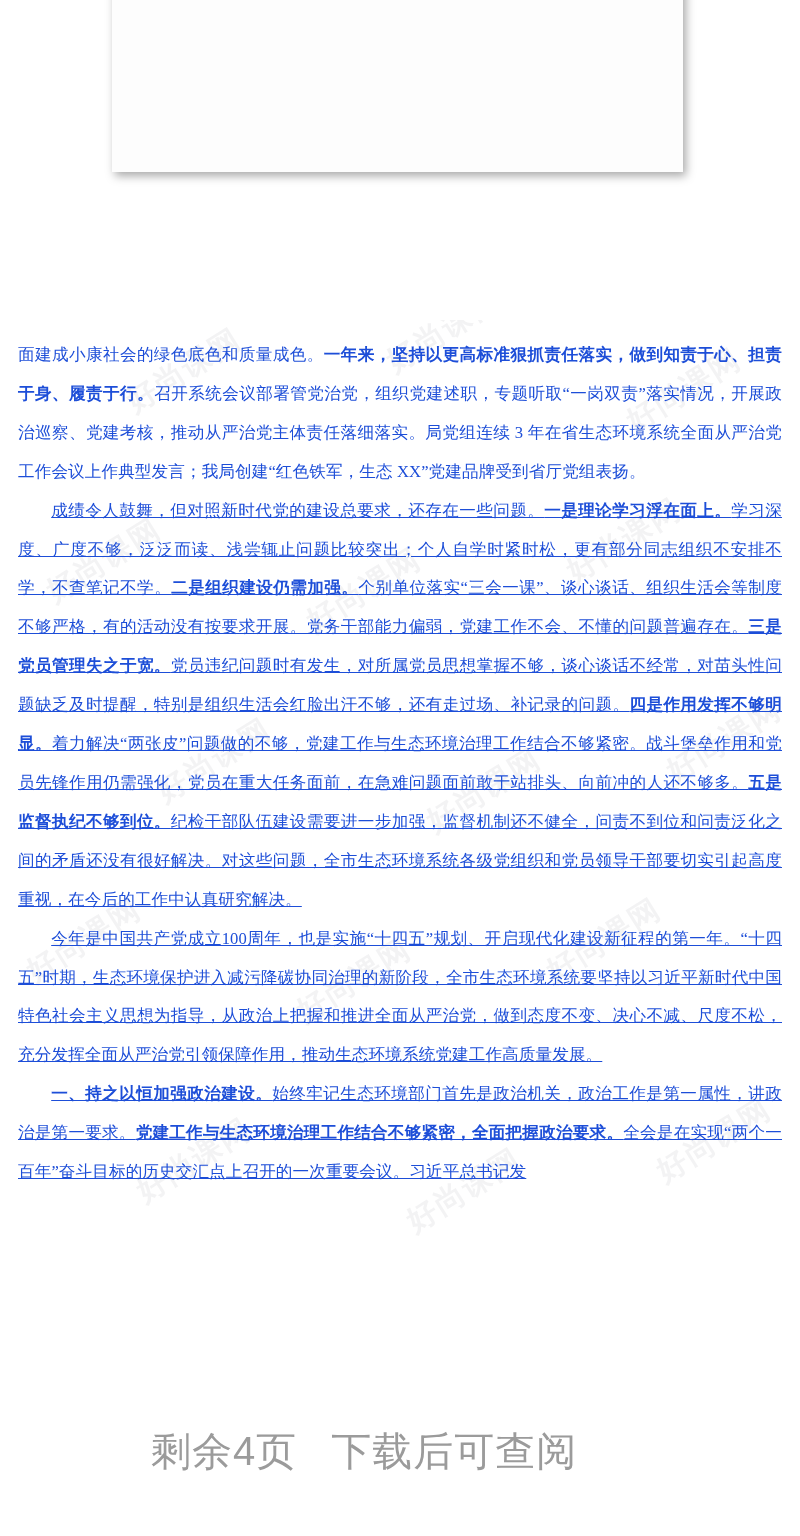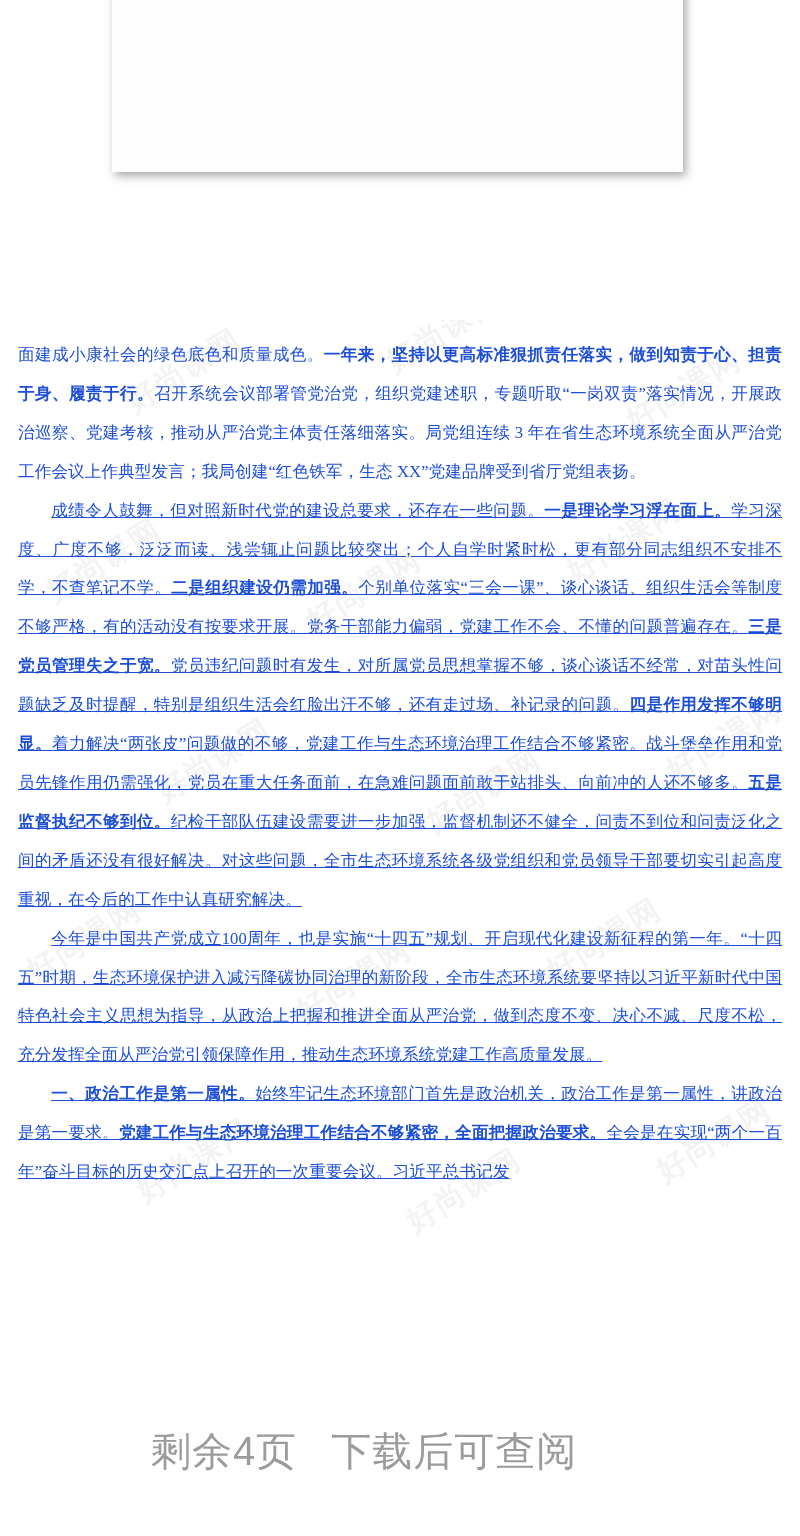--- a/index.html
+++ b/index.html
@@ -125,20 +125,20 @@
   <div class="wm" style="left: 540px; top: 600px; color: rgba(120, 120, 130, 0.086); transform: rotate(-32deg);">好尚课网</div>
   <div class="wm" style="left: 130px; top: 820px; color: rgba(120, 120, 130, 0.086); transform: rotate(-32deg);">好尚课网</div>
   <div class="wm" style="left: 400px; top: 850px; color: rgba(120, 120, 130, 0.086); transform: rotate(-32deg);">好尚课网</div>
   <div class="wm" style="left: 650px; top: 800px; color: rgba(120, 120, 130, 0.086); transform: rotate(-32deg);">好尚课网</div>
 </div>
 
 <div class="body-text">
   <p class="para"><span>面建成小康社会的绿色底色和质量成色。</span><span class="b">一年来，坚持以更高标准狠抓责任落实，做到知责于心、担责于身、履责于行。</span><span>召开系统会议部署管党治党，组织党建述职，专题听取“一岗双责”落实情况，开展政治巡察、党建考核，推动从严治党主体责任落细落实。局党组连续 3 年在省生态环境系统全面从严治党工作会议上作典型发言；我局创建“红色铁军，生态 XX”党建品牌受到省厅党组表扬。</span></p>
   <p class="para indent"><span>成绩令人鼓舞，但对照新时代党的建设总要求，还存在一些问题。</span><span class="b">一是理论学习浮在面上。</span><span>学习深度、广度不够，泛泛而读、浅尝辄止问题比较突出；个人自学时紧时松，更有部分同志组织不安排不学，不查笔记不学。</span><span class="b">二是组织建设仍需加强。</span><span>个别单位落实“三会一课”、谈心谈话、组织生活会等制度不够严格，有的活动没有按要求开展。党务干部能力偏弱，党建工作不会、不懂的问题普遍存在。</span><span class="b">三是党员管理失之于宽。</span><span>党员违纪问题时有发生，对所属党员思想掌握不够，谈心谈话不经常，对苗头性问题缺乏及时提醒，特别是组织生活会红脸出汗不够，还有走过场、补记录的问题。</span><span class="b">四是作用发挥不够明显。</span><span>着力解决“两张皮”问题做的不够，党建工作与生态环境治理工作结合不够紧密。战斗堡垒作用和党员先锋作用仍需强化，党员在重大任务面前，在急难问题面前敢于站排头、向前冲的人还不够多。</span><span class="b">五是监督执纪不够到位。</span><span>纪检干部队伍建设需要进一步加强，监督机制还不健全，问责不到位和问责泛化之间的矛盾还没有很好解决。对这些问题，全市生态环境系统各级党组织和党员领导干部要切实引起高度重视，在今后的工作中认真研究解决。</span></p>
   <p class="para indent"><span>今年是中国共产党成立100周年，也是实施“十四五”规划、开启现代化建设新征程的第一年。“十四五”时期，生态环境保护进入减污降碳协同治理的新阶段，全市生态环境系统要坚持以习近平新时代中国特色社会主义思想为指导，从政治上把握和推进全面从严治党，做到态度不变、决心不减、尺度不松，充分发挥全面从严治党引领保障作用，推动生态环境系统党建工作高质量发展。</span></p>
-  <p class="para indent"><span class="b">一、政治工作是第一属性。</span><span>始终牢记生态环境部门首先是政治机关，政治工作是第一属性，讲政治是第一要求。</span><span class="b">党建工作与生态环境治理工作结合不够紧密，全面把握政治要求。</span><span>全会是在实现“两个一百年”奋斗目标的历史交汇点上召开的一次重要会议。习近平总书记发</span></p>
+  <p class="para indent"><span class="b">一、持之以恒加强政治建设。</span><span>始终牢记生态环境部门首先是政治机关，政治工作是第一属性，讲政治是第一要求。</span><span class="b">党建工作与生态环境治理工作结合不够紧密，全面把握政治要求。</span><span>全会是在实现“两个一百年”奋斗目标的历史交汇点上召开的一次重要会议。习近平总书记发</span></p>
 </div>
 
 <div class="bottom-banner">
   <span class="banner-text" style="color: rgb(155, 155, 155);">剩余4页</span>
   <span class="banner-gap"></span>
   <span class="banner-text" style="color: rgb(155, 155, 155);">下载后可查阅</span>
 </div>
 
 </body></html>

